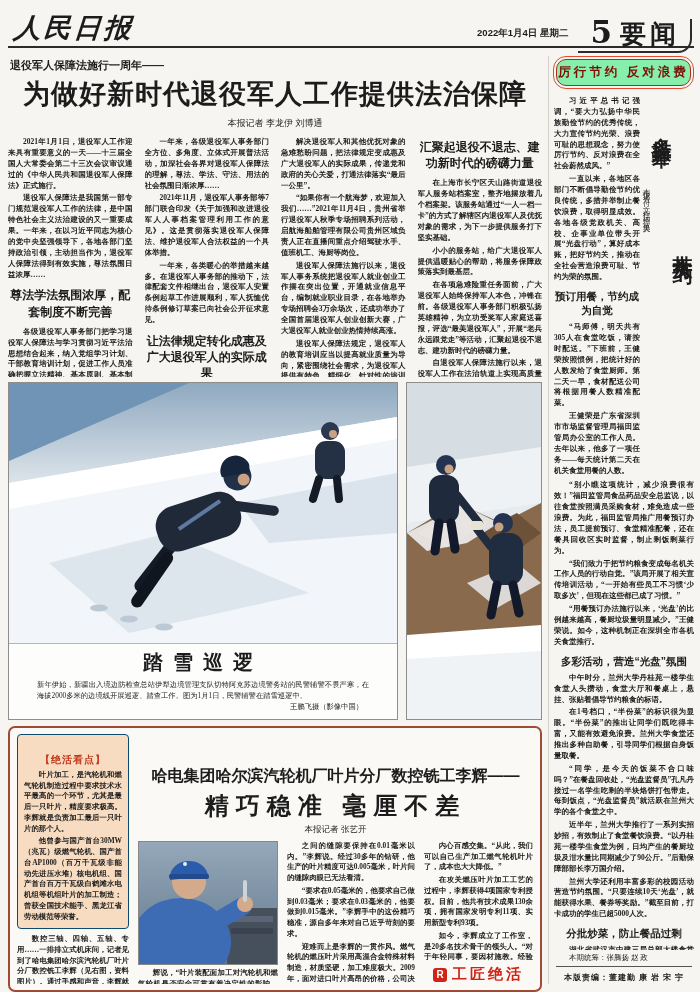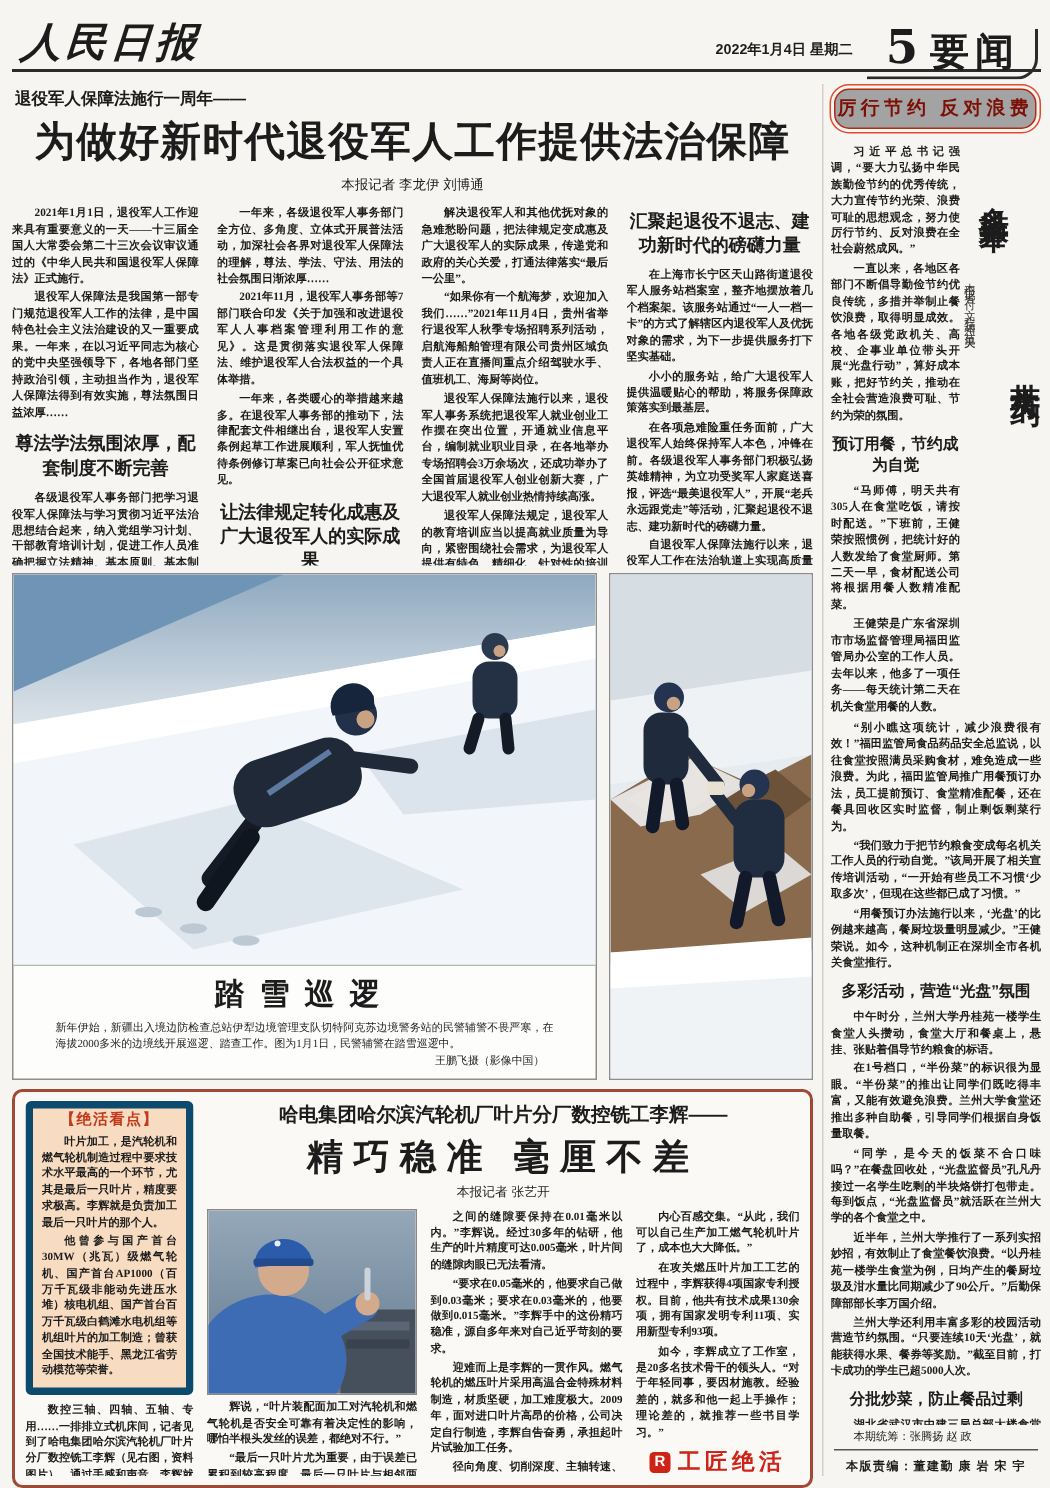--- a/index.html
+++ b/index.html
@@ -40,41 +40,41 @@
   .caption-box{border-top:1px solid #b5b5b5;padding:4px 12px 2px;height:70px;box-sizing:border-box;}
   .caption-title{text-align:center;font-weight:900;font-size:20px;letter-spacing:10px;margin:1px 0 4px;}
   .caption-text{font-size:7.3px;line-height:1.5;text-align:justify;padding:0 16px;
        font-family:"Liberation Serif",serif;}
   .caption-credit{text-align:right;font-size:7.3px;padding-right:22px;font-family:"Liberation Serif",serif;}
   .photo-right{width:136px;border:1px solid #8d8d8d;box-sizing:border-box;background:#fff;}
   
   .craft-box{margin-top:6px;border:2px solid #a04a36;border-radius:7px;height:266px;
        box-sizing:border-box;padding:6px 7px;display:flex;gap:9px;background:#fbf9f5;}
   .craft-left{width:112px;display:flex;flex-direction:column;overflow:hidden;}
-  .peach{background:#f7dcc1;border:5px solid #0c4a6e;border-radius:4px;padding:0 6px 4px;}
+  .peach{background:#f7dcc1;border:1px solid #0c4a6e;border-radius:4px;padding:18px 6px 4px;}
   .peach-label{color:#c23a1d;font-weight:900;text-align:center;font-size:10px;letter-spacing:1px;margin-bottom:3px;}
   .smalltxt{font-size:7.4px;line-height:1.45;text-align:justify;font-family:"Liberation Serif",serif;}
   .craft-left-bottom{margin-top:5px;flex:1;overflow:hidden;}
   .craft-right{flex:1;display:flex;flex-direction:column;overflow:hidden;}
-  .craft-kicker{font-weight:900;font-size:13px;text-align:center;}
+  .craft-kicker{font-weight:900;font-size:16px;text-align:center;margin-top:32px;}
   .craft-headline{font-size:24px;font-weight:900;text-align:center;letter-spacing:7px;margin:3px 0 2px;}
   .craft-byline{text-align:center;font-size:8.5px;margin-bottom:5px;}
   .craft-cols{display:flex;gap:9px;flex:1;overflow:hidden;}
   .craft-colA{width:140px;display:flex;flex-direction:column;}
   .craft-photo{border:1px solid #888;margin-bottom:3px;}
   .craft-colA .smalltxt{flex:1;overflow:hidden;}
   .craft-colB{width:128px;overflow:hidden;}
   .craft-colC{flex:1;display:flex;flex-direction:column;overflow:hidden;}
   .craft-colC .smalltxt{flex:1;overflow:hidden;}
   .craft-logo-row{display:flex;justify-content:center;align-items:center;gap:5px;margin-top:3px;}
   .craft-logo-icon{width:14px;height:14px;background:#ce2418;border-radius:3px;color:#fff;
        font-size:10px;font-weight:900;display:flex;align-items:center;justify-content:center;}
   .craft-logo-text{color:#ce2418;font-weight:900;font-size:15px;letter-spacing:3px;}
   
-  .sb-banner{background:#a3a3a3;border:1px solid #b32b12;outline:1px solid #e04a2e;outline-offset:2px;
+  .sb-banner{background:#86efac;border:1px solid #b32b12;outline:1px solid #e04a2e;outline-offset:2px;
        color:#7c1006;font-weight:900;font-size:12.5px;text-align:center;letter-spacing:3px;
        border-radius:10px;padding:4px 0;margin:3px 3px 10px 2px;}
   .sb{font-size:7.5px;line-height:1.45;text-align:justify;font-family:"Liberation Serif",serif;}
   .sb-body{flex:1;overflow:hidden;position:relative;display:flex;flex-direction:column;}
   .sb-narrow{width:86px;}
   .sb-wide{flex:1;overflow:hidden;margin-top:2px;}
   .sb-sub{font-weight:900;font-size:10.5px;line-height:1.35;text-align:center;margin:6px 0 5px;
        font-family:"Liberation Sans",sans-serif;}
   .sb-title-zone{position:absolute;top:26px;right:0;width:58px;height:356px;display:flex;}
   .sb-vbyline{writing-mode:vertical-rl;font-size:7.5px;letter-spacing:2px;padding-top:60px;

